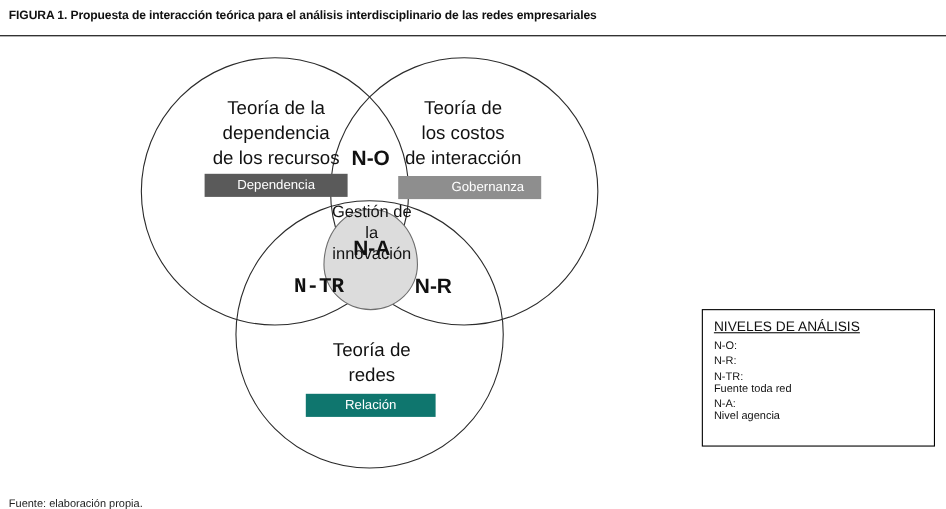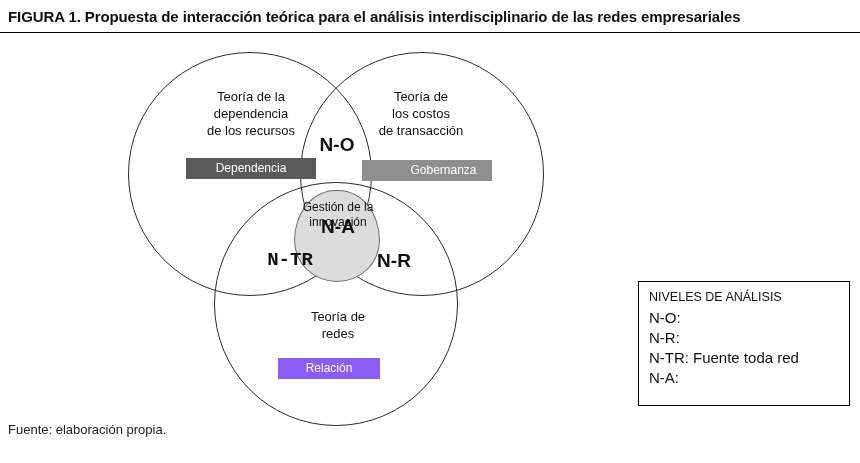--- a/index.html
+++ b/index.html
@@ -13,21 +13,21 @@
     font-family: "Liberation Sans", sans-serif;
     color: #1a1a1a;
     position: relative;
     overflow: hidden;
   }
   #figure-title {
     position: absolute;
     left: 8px;
     top: 8px;
     width: 844px;
-    font-size: 15px;
+    font-size: 11px;
     font-weight: bold;
     letter-spacing: -0.1px;
     color: #111111;
     white-space: nowrap;
   }
   #title-rule {
     position: absolute;
     left: 0px;
     top: 32px;
     width: 860px;
@@ -74,21 +74,21 @@
     height: 92px;
     background: #dcdcdc;
     border-radius: 48% 48% 50% 50% / 55% 55% 45% 45%;
     border: 1px solid #6e6e6e;
     box-sizing: border-box;
   }
   .lbl {
     position: absolute;
     text-align: center;
     line-height: 1.32;
-    font-size: 13px;
+    font-size: 17px;
     color: #111111;
   }
   .lbl-bold {
     font-weight: bold;
     font-size: 19px;
   }
   #label-dependence-theory {
     left: 38px;
     top: 48px;
     width: 206px;
@@ -115,23 +115,23 @@
     font-family: Liberation Mono, monospace;
   }
   #label-nr {
     left: 244px;
     top: 208px;
     width: 80px;
     text-align: center;
   }
   #label-gestion {
     left: 190px;
-    top: 160px;
+    top: 144px;
     width: 76px;
-    font-size: 12px;
+    font-size: 15px;
     line-height: 1.25;
   }
   #label-na {
     left: 190px;
     top: 174px;
     width: 76px;
   }
   .tag {
     position: absolute;
     color: #ffffff;
@@ -149,56 +149,58 @@
   #tag-gobernanza {
     left: 252px;
     top: 120px;
     width: 130px;
     background: #8e8e8e;
     padding-left: 33px;
   }
   #tag-relacion {
     left: 168px;
     top: 318px;
-    width: 102px;
-    background: #8b5cf6;
+    width: 118px;
+    background: #0f766e;
   }
   #legend-box {
     position: absolute;
     left: 638px;
     top: 281px;
     width: 212px;
     height: 125px;
     border: 1px solid #000000;
     box-sizing: border-box;
     padding: 8px 0 0 10px;
   }
   #legend-title {
     font-size: 12.5px;
     color: #111111;
     margin-bottom: 5px;
+    text-decoration: underline;
   }
   .legend-row {
     display: flex;
-    font-size: 15px;
+    font-size: 10px;
     color: #111111;
     margin-bottom: 3px;
+    flex-direction: column;
   }
   .legend-key {
     width: 44px;
     flex: none;
   }
   .legend-val {
     flex: 1;
   }
   #source-note {
     position: absolute;
     left: 8px;
-    top: 422px;
-    font-size: 13px;
+    top: 453px;
+    font-size: 10px;
     color: #222222;
   }
 </style>
 </head>
 <body>
 
 <div id="figure-title">FIGURA 1. Propuesta de interacción teórica para el análisis interdisciplinario de las redes empresariales</div>
 <div id="title-rule"></div>
 
 <div id="venn-area">
@@ -210,21 +212,21 @@
 
   <div class="lbl" id="label-dependence-theory">
     <span>Teoría de la</span><br>
     <span>dependencia</span><br>
     <span>de los recursos</span>
   </div>
 
   <div class="lbl" id="label-transaction-theory">
     <span>Teoría de</span><br>
     <span>los costos</span><br>
-    <span>de transacción</span>
+    <span>de interacción</span>
   </div>
 
   <div class="lbl" id="label-network-theory">
     <span>Teoría de</span><br>
     <span>redes</span>
   </div>
 
   <div class="lbl lbl-bold" id="label-no">N-O</div>
   <div class="lbl lbl-bold" id="label-ntr">N-TR</div>
   <div class="lbl lbl-bold" id="label-nr">N-R</div>
@@ -248,16 +250,17 @@
   </div>
   <div class="legend-row">
     <span class="legend-key">N-R:</span>
   </div>
   <div class="legend-row">
     <span class="legend-key">N-TR:</span>
     <span class="legend-val">Fuente toda red</span>
   </div>
   <div class="legend-row">
     <span class="legend-key">N-A:</span>
+    <span class="legend-val">Nivel agencia</span>
   </div>
 </div>
 
 <div id="source-note">Fuente: elaboración propia.</div>
 
 </body></html>

